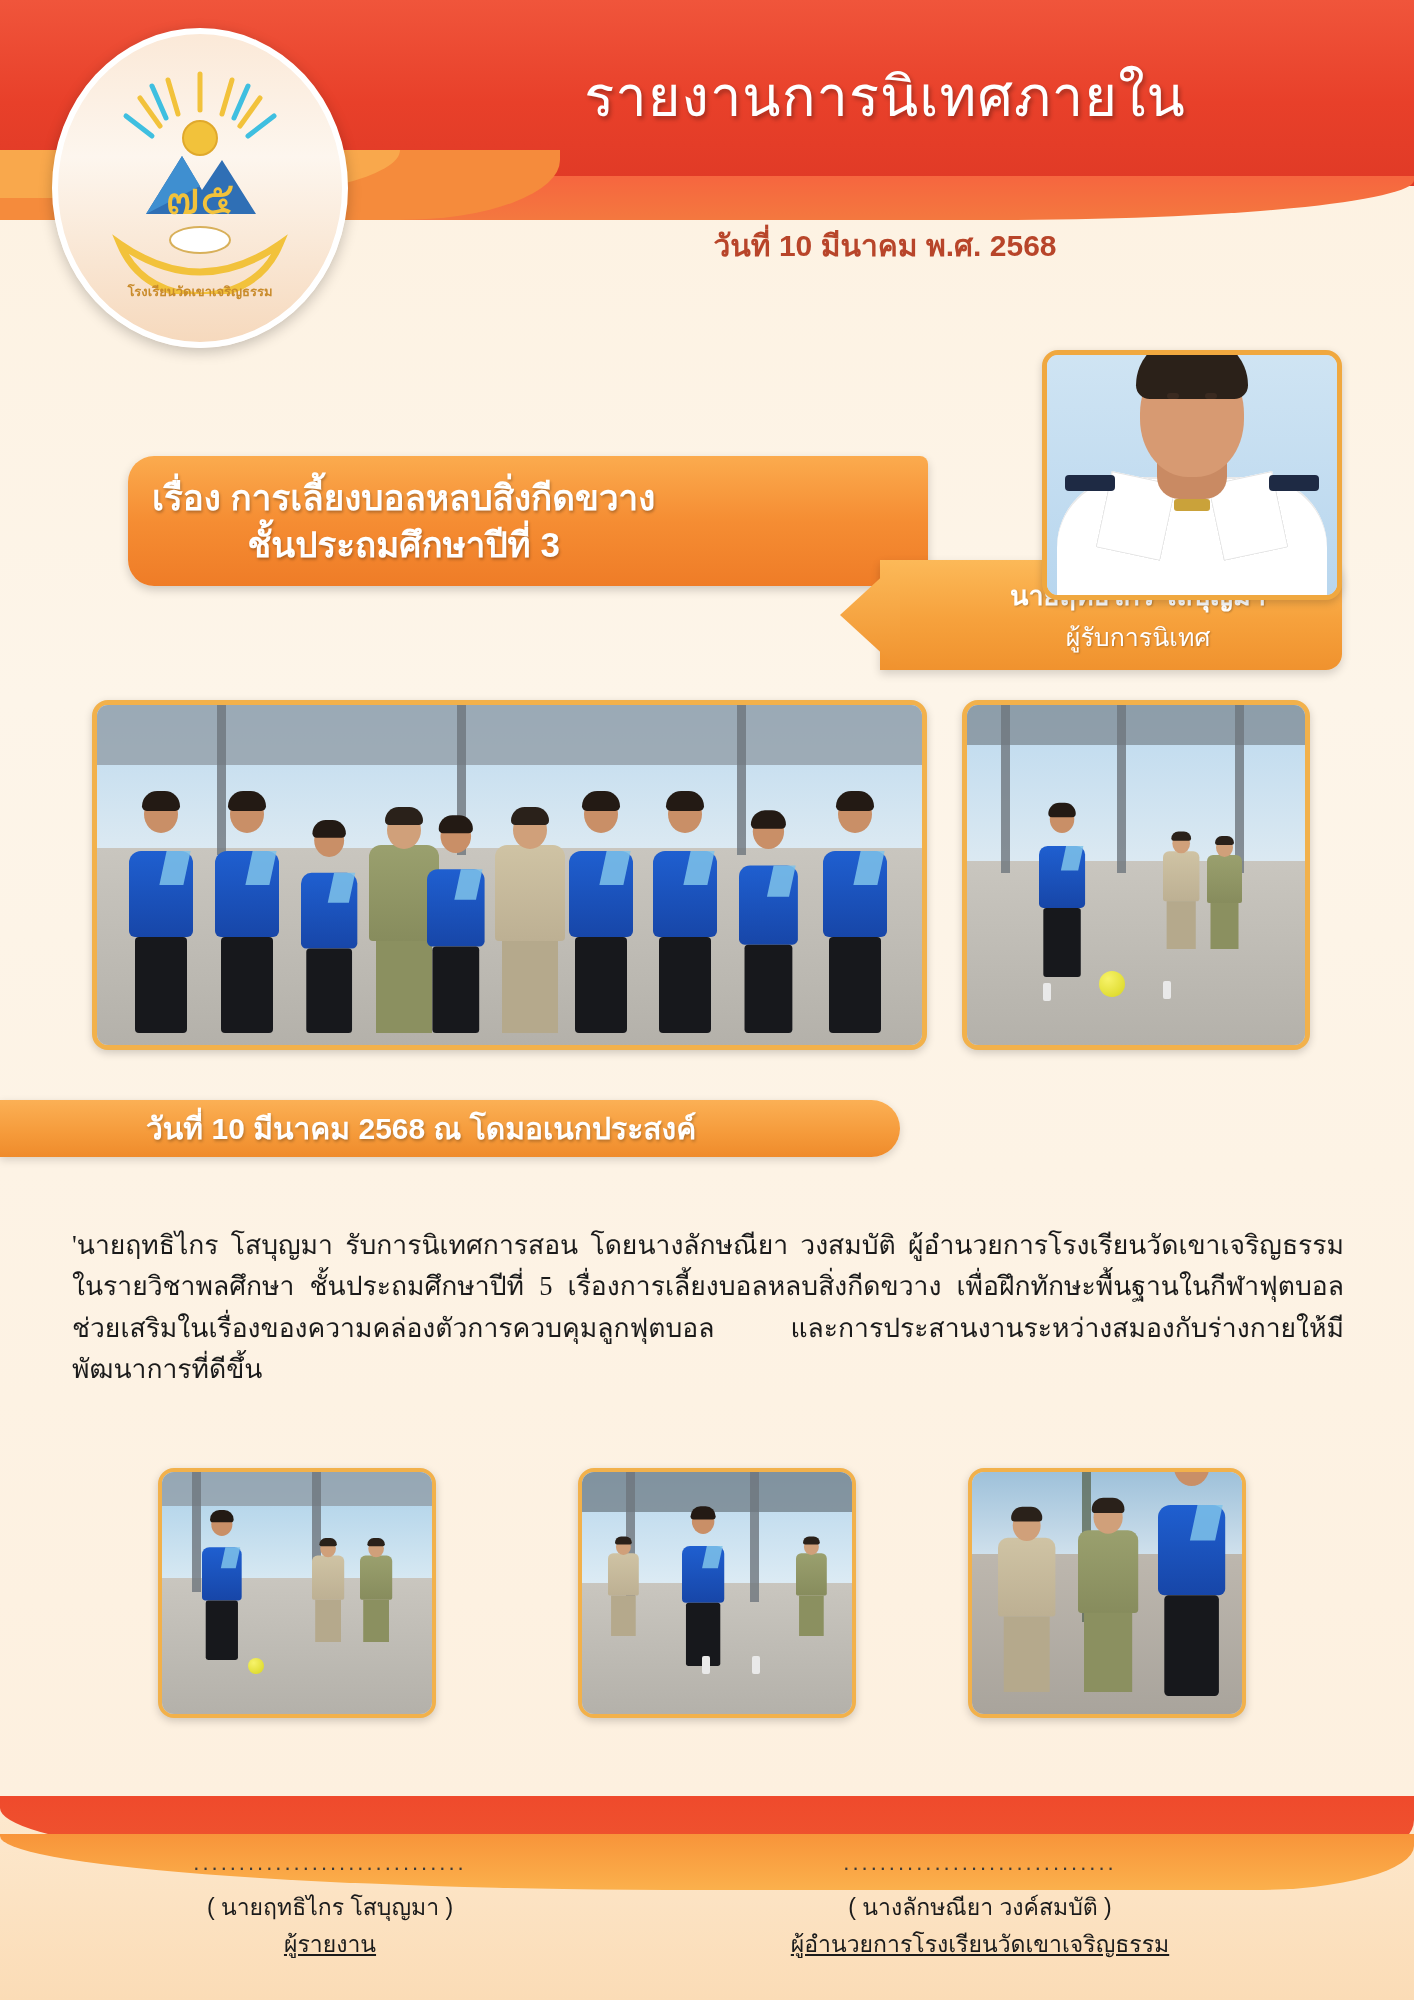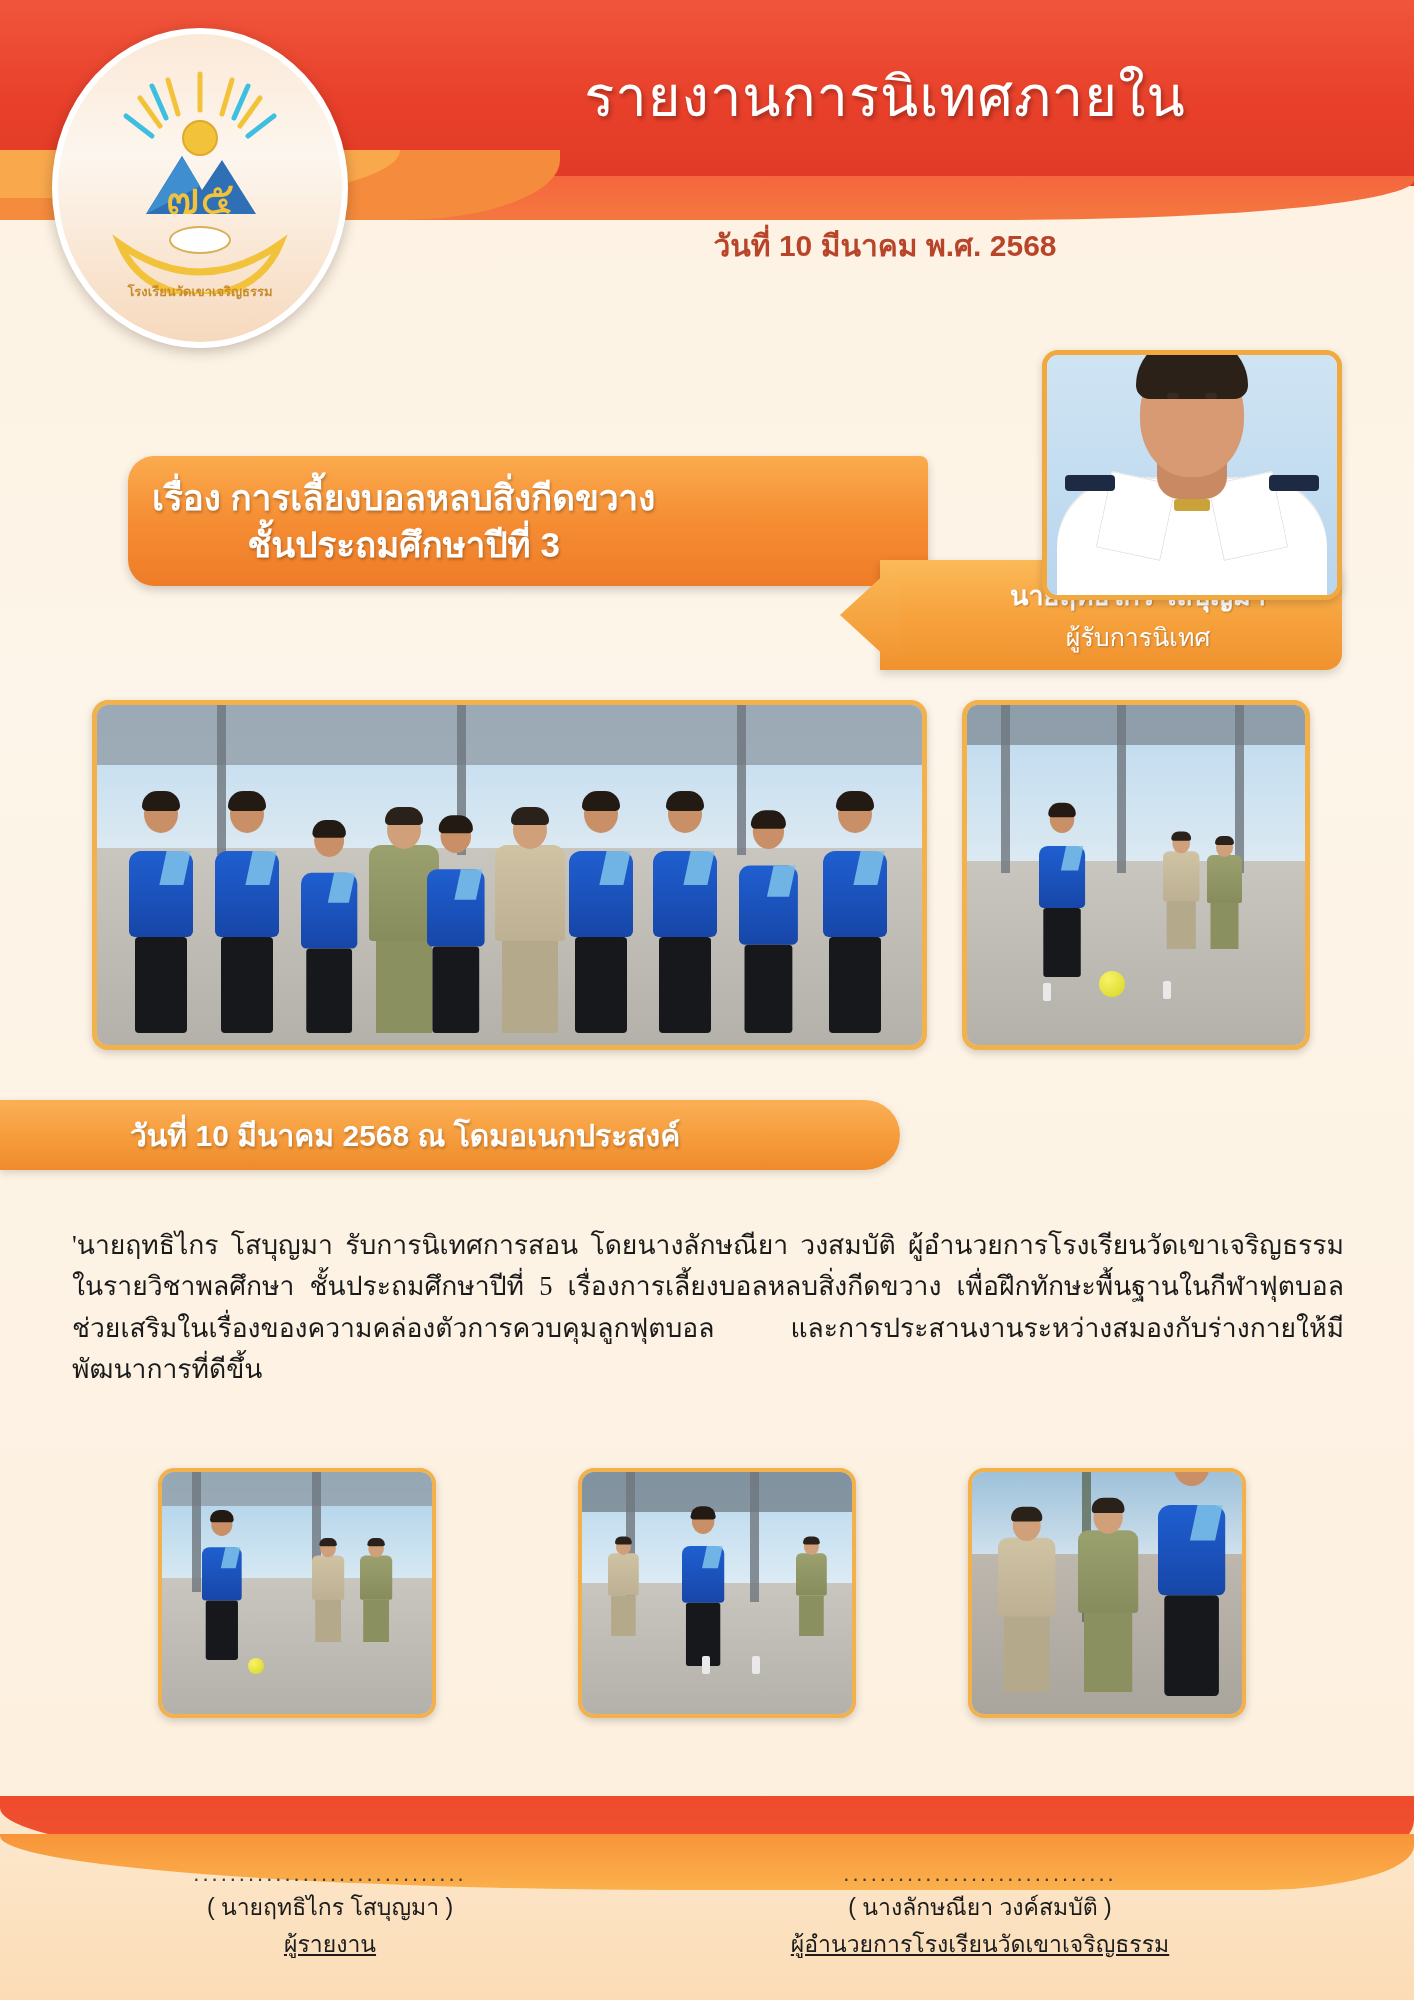--- a/index.html
+++ b/index.html
@@ -165,26 +165,27 @@
   .adult .head { width:34px; height:38px; background:#d0a07a; border-radius:50%; margin:0 auto -4px; position:relative;}
   .adult .head:before{ content:""; position:absolute; top:-4px; left:-2px; width:38px; height:18px; background:#2a211a; border-radius: 19px 19px 6px 6px;}
   .adult.khaki .shirt { background: linear-gradient(180deg,#9aa06e 0%, #878c5d 100%); }
   .adult.khaki .pants { background:#8b9060; }
 
   .ball { position:absolute; border-radius: 50%; background: radial-gradient(circle at 35% 30%, #f7f36a, #d8d51f); }
   .cone { position:absolute; width: 8px; height: 18px; background:#e9e9e9; border-radius: 2px; }
 
   
   .date-bar {
-    position: absolute; top: 1100px; left: 0; width: 900px; height: 70px;
+    position: absolute; top: 1100px; left: 0; width: 900px; height: 57px;
     background: linear-gradient(180deg,#fbb055 0%, #f59a3a 60%, #ef8b2b 100%);
     border-radius: 0 42px 42px 0;
     display: flex; align-items: center;
     box-shadow: 0 3px 8px rgba(0,0,0,.15);
     z-index: 4;
+    padding-left: 16px;
   }
   .date-bar span {
     margin-left: 130px; color: #ffffff; font-size: 30px; font-weight: bold;
     text-shadow: 1px 2px 3px rgba(0,0,0,.25);
   }
 
   
   .body-text {
     position: absolute; top: 1225px; left: 72px; width: 1272px;
     font-size: 26.5px; line-height: 1.56; color: #1b1b1b;
@@ -210,21 +211,21 @@
   .footer-band:after{
     content:""; position:absolute; top: 30px; left:0; width: 1414px; height: 56px;
     background: linear-gradient(180deg,#f8943a 0%, #fbb04c 100%);
     border-bottom-left-radius: 700px 54px;
     border-bottom-right-radius: 160px 44px;
   }
   .sign-block { position: absolute; bottom: 38px; text-align: center; font-size: 23px; color:#1b1b1b; }
   .sign-dots { letter-spacing: 3px; color:#3a3a3a; font-size: 22px; }
   #sign-left { left: 110px; width: 440px; }
   #sign-right { left: 700px; width: 560px; }
-  .sign-name { margin-top: 2px; }
+  .sign-name { margin-top: 13px; }
   .sign-role { margin-top: 1px; text-decoration: underline; }
 </style>
 </head>
 <body>
 
 <div id="page">
 
   <div class="header-band"></div>
   <div class="header-swoosh"></div>
   <div class="header-swoosh2"></div>

